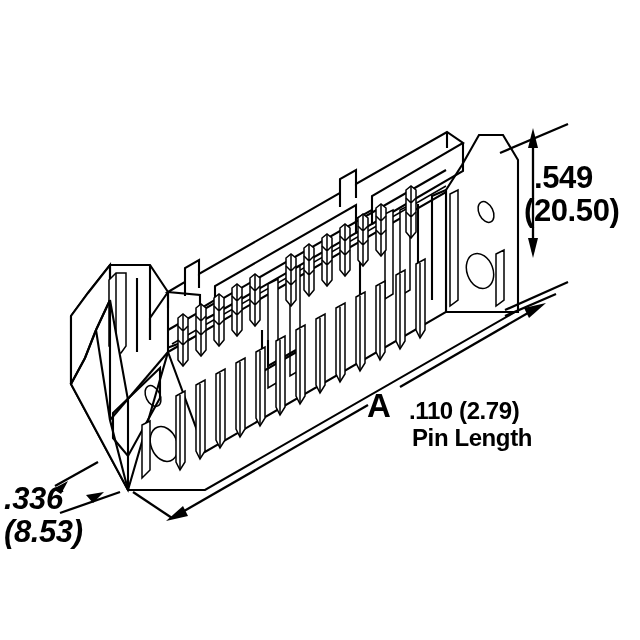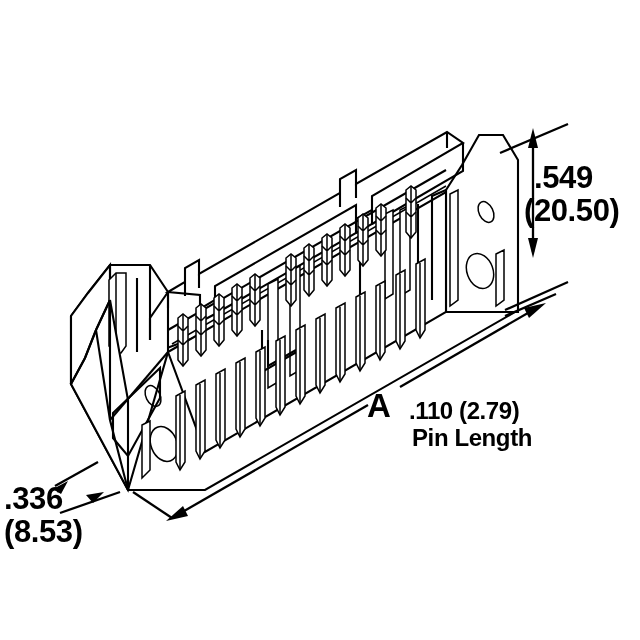--- a/index.html
+++ b/index.html
@@ -71,20 +71,21 @@
   #label-549 {
     left: 534px;
     top: 162px;
     font-size: 31px;
   }
   #label-549 .l2 { margin-left: -10px; }
   #label-336 {
     left: 4px;
     top: 483px;
     font-size: 31px;
+    font-style: italic;
   }
   #label-pinlen {
     left: 409px;
     top: 398px;
     font-size: 24px;
   }
   #label-pinlen .l2 {
     display: block;
     margin-left: 3px;
     margin-top: 2px;

